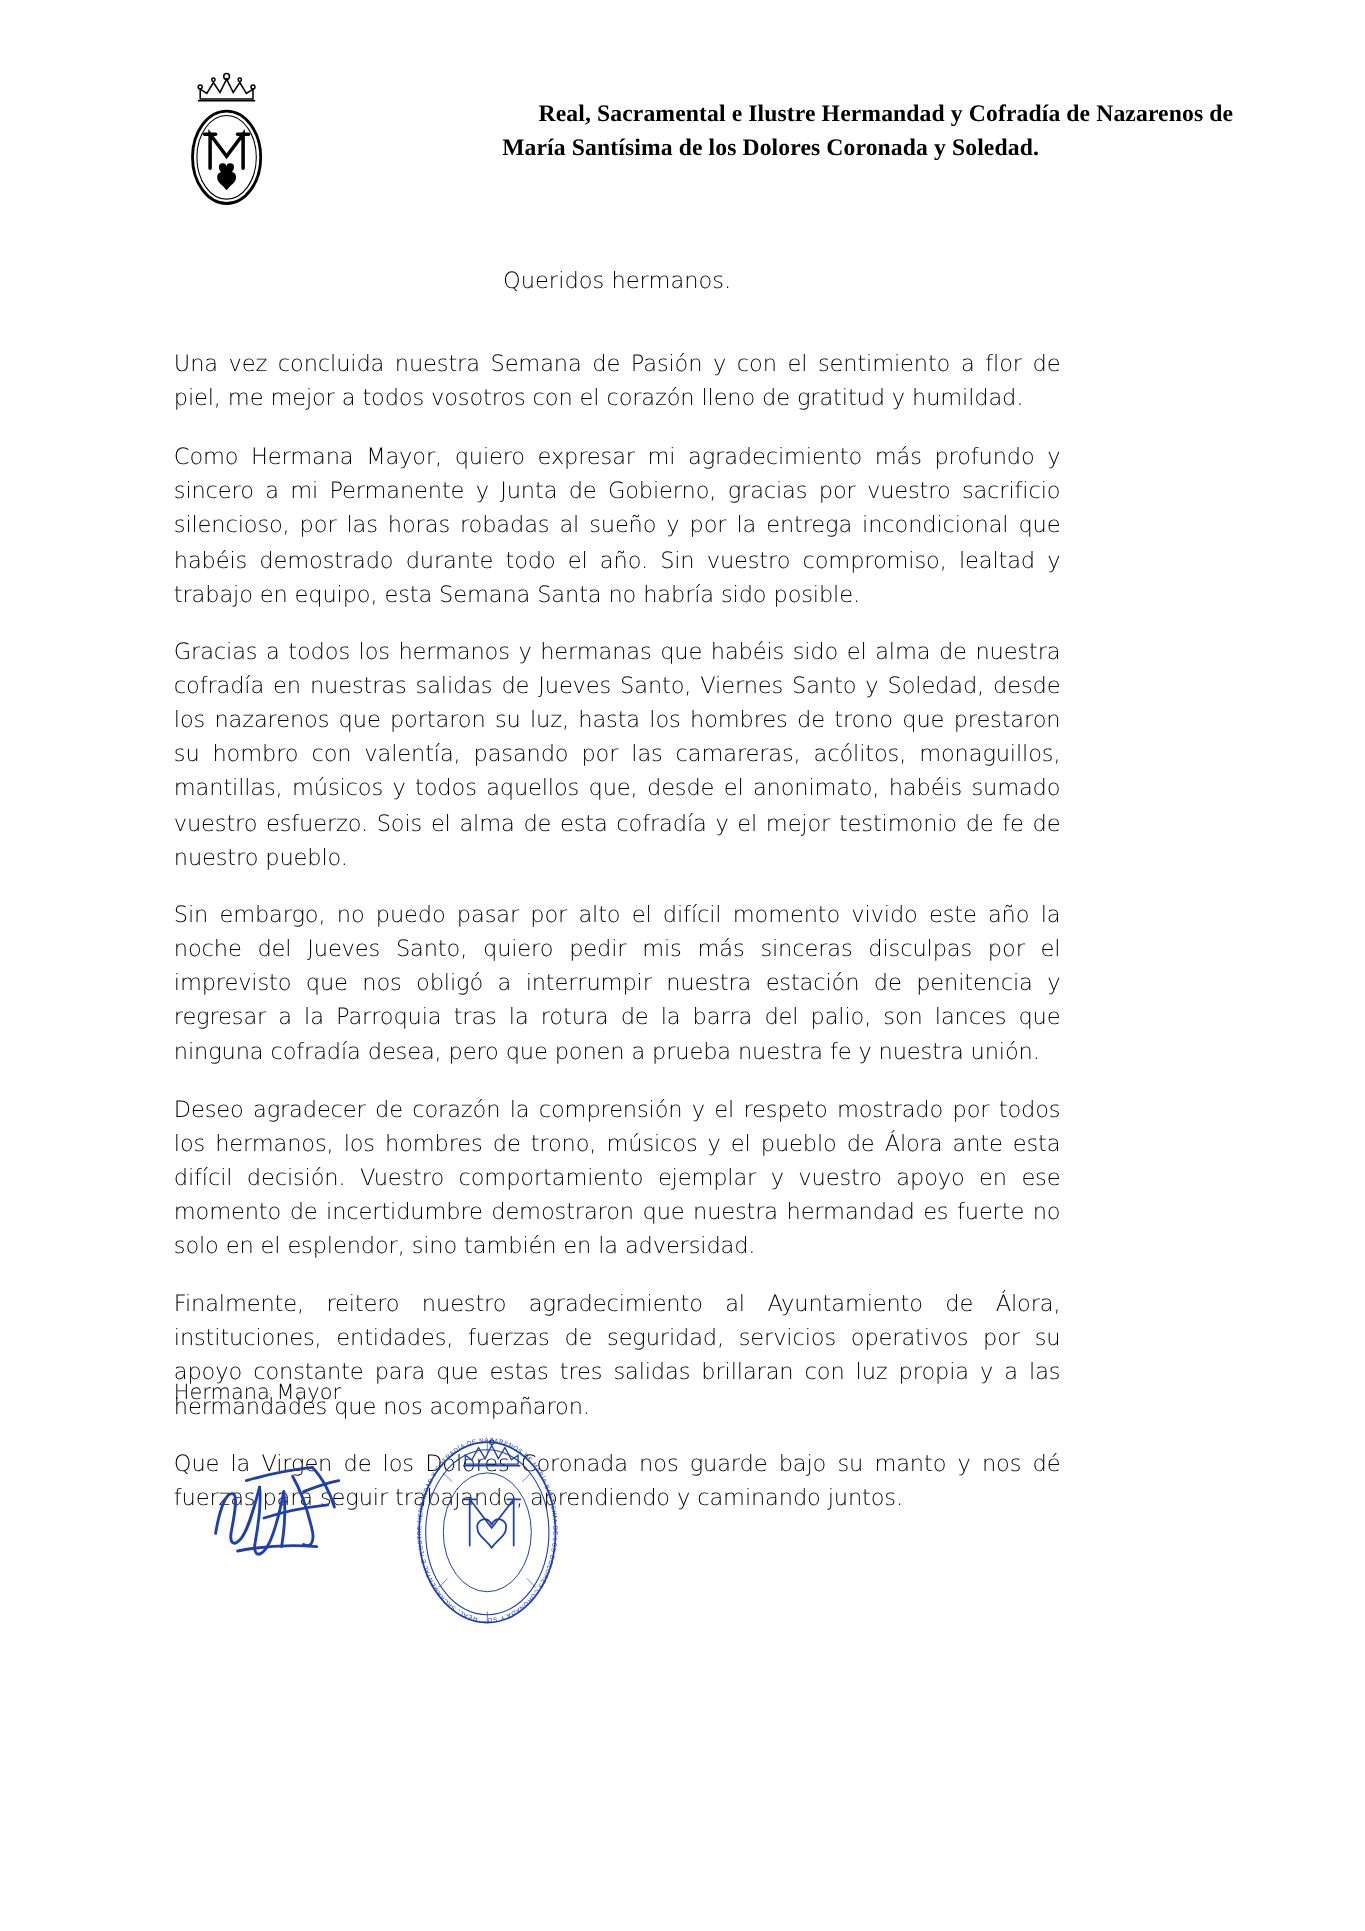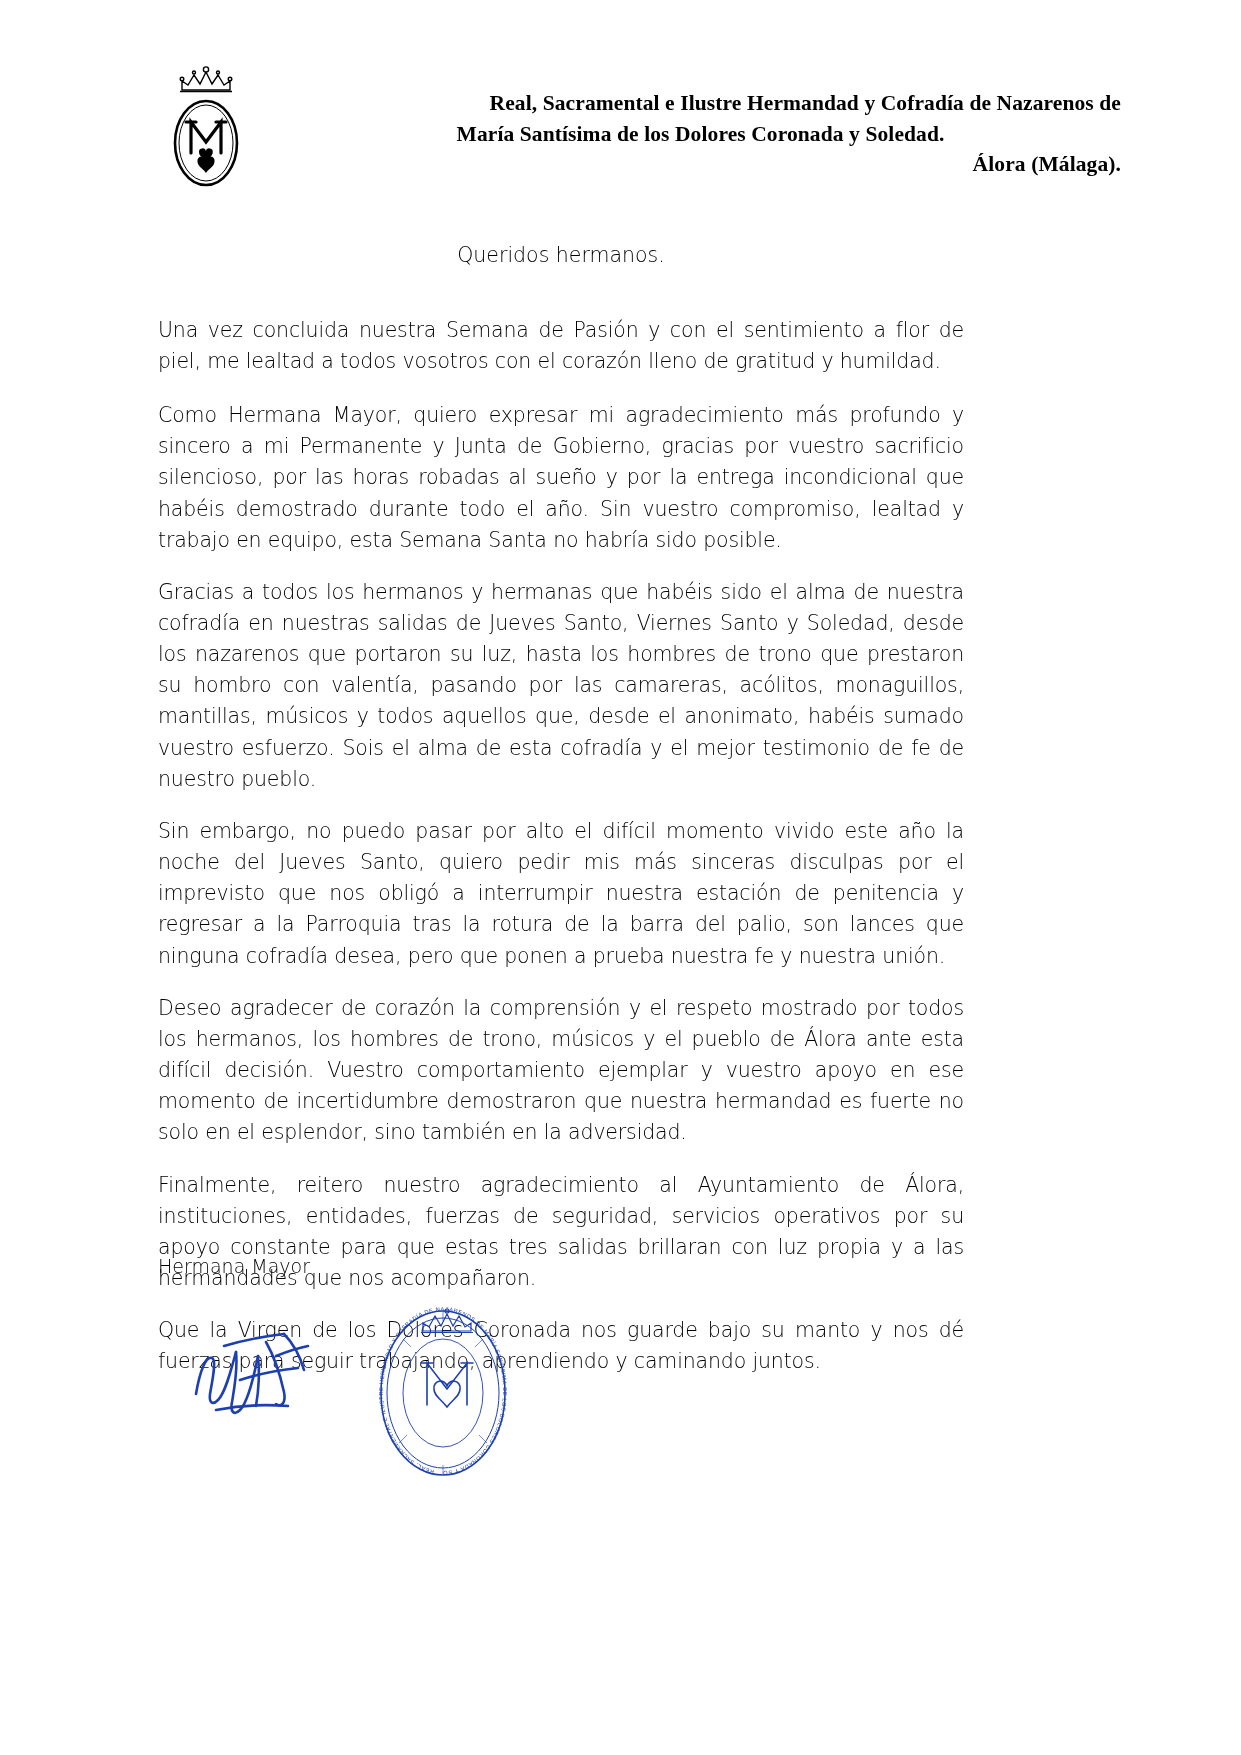--- a/index.html
+++ b/index.html
@@ -151,27 +151,26 @@
         </g>
 
         <path d="M46 100 c-5 -7 -11 -9 -11 -14.5 a5 5 0 0 1 11 -2 a5 5 0 0 1 11 2 c0 5.5 -6 7.5 -11 14.5 z" fill="#000" transform="translate(0,6) scale(0.62) translate(28,54)"></path>
         <path d="M46 113 c-4 -5.5 -8.5 -7 -8.5 -11.5 a4 4 0 0 1 8.5 -1.6 a4 4 0 0 1 8.5 1.6 c0 4.5 -4.5 6 -8.5 11.5 z" fill="#000"></path>
       </svg>
     </div>
 
     <div class="header-text">
       <span class="line1">Real, Sacramental e Ilustre Hermandad y Cofradía de Nazarenos de</span>
       <span class="line2">María Santísima de los Dolores Coronada y Soledad.</span>
-      <span class="line3">Álora (Málaga).</span>
     </div>
   </div>
 
   <div class="letter-body">
     <div class="salutation">Queridos hermanos.</div>
-    <p class="para first">Una vez concluida nuestra Semana de Pasión y con el sentimiento a flor de piel, me lealtad a todos vosotros con el corazón lleno de gratitud y humildad.</p>
+    <p class="para first">Una vez concluida nuestra Semana de Pasión y con el sentimiento a flor de piel, me mejor a todos vosotros con el corazón lleno de gratitud y humildad.</p>
     <p class="para">Como Hermana Mayor, quiero expresar mi agradecimiento más profundo y sincero a mi Permanente y Junta de Gobierno, gracias por vuestro sacrificio silencioso, por las horas robadas al sueño y por la entrega incondicional que habéis demostrado durante todo el año. Sin vuestro compromiso, lealtad y trabajo en equipo, esta Semana Santa no habría sido posible.</p>
     <p class="para">Gracias a todos los hermanos y hermanas que habéis sido el alma de nuestra cofradía en nuestras salidas de Jueves Santo, Viernes Santo y Soledad, desde los nazarenos que portaron su luz, hasta los hombres de trono que prestaron su hombro con valentía, pasando por las camareras, acólitos, monaguillos, mantillas, músicos y todos aquellos que, desde el anonimato, habéis sumado vuestro esfuerzo. Sois el alma de esta cofradía y el mejor testimonio de fe de nuestro pueblo.</p>
     <p class="para">Sin embargo, no puedo pasar por alto el difícil momento vivido este año la noche del Jueves Santo, quiero pedir mis más sinceras disculpas por el imprevisto que nos obligó a interrumpir nuestra estación de penitencia y regresar a la Parroquia tras la rotura de la barra del palio, son lances que ninguna cofradía desea, pero que ponen a prueba nuestra fe y nuestra unión.</p>
     <p class="para">Deseo agradecer de corazón la comprensión y el respeto mostrado por todos los hermanos, los hombres de trono, músicos y el pueblo de Álora ante esta difícil decisión. Vuestro comportamiento ejemplar y vuestro apoyo en ese momento de incertidumbre demostraron que nuestra hermandad es fuerte no solo en el esplendor, sino también en la adversidad.</p>
     <p class="para">Finalmente, reitero nuestro agradecimiento al Ayuntamiento de Álora, instituciones, entidades, fuerzas de seguridad, servicios operativos por su apoyo constante para que estas tres salidas brillaran con luz propia y a las hermandades que nos acompañaron.</p>
     <p class="para">Que la Virgen de los Dolores Coronada nos guarde bajo su manto y nos dé fuerzas para seguir trabajando, aprendiendo y caminando juntos.</p>
   </div>
 
   <div class="signature-block">
     <div class="sig-role">Hermana Mayor</div>

